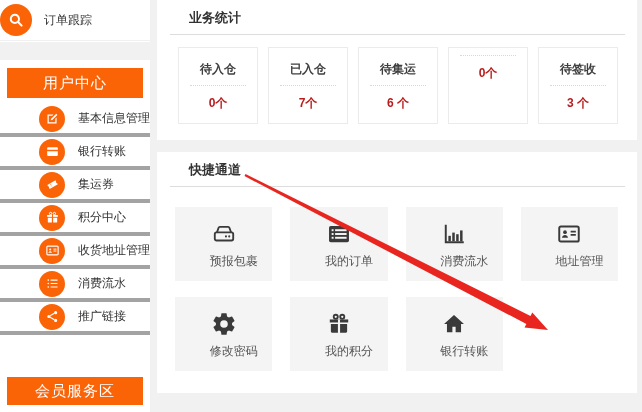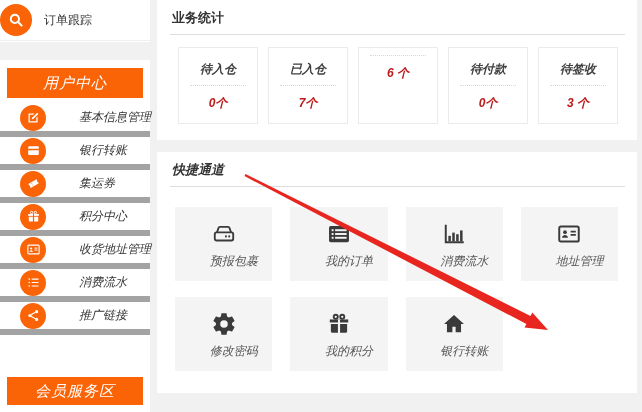--- a/index.html
+++ b/index.html
@@ -17,40 +17,40 @@
   }
   
   .sb-top{position:absolute;left:0;top:0;width:150px;height:42px;background:#fff;}
   .track-item{height:41px;display:flex;align-items:center;
     border-bottom:1px solid #f0f0f0;cursor:pointer;}
   .icon-circle-lg{width:32px;height:32px;min-width:32px;border-radius:50%;
     background:var(--orange);color:#fff;display:flex;align-items:center;justify-content:center;}
   .icon-circle-lg svg{width:18px;height:18px;}
   .track-label{margin-left:12px;font-size:12px;color:#333;}
 
-  .sb-main{position:absolute;left:0;top:60px;width:150px;height:352px;background:#fff;font-style:italic;}
+  .sb-main{position:absolute;left:0;top:60px;width:150px;height:352px;background:#fff;}
   .user-btn{width:136px;height:30px;margin:8px auto 6px;background:var(--orange);
     color:#fff;font-size:15px;text-align:center;line-height:30px;cursor:pointer;letter-spacing:1px;}
-  .menu-item{height:33px;display:flex;align-items:center;padding-left:20px;
-    border-bottom:6px solid #a3a3a3;cursor:pointer;gap:20px;}
+  .menu-item{height:33px;display:flex;align-items:center;padding-left:39px;
+    border-bottom:4px solid #a3a3a3;cursor:pointer;}
   .icon-circle-sm{width:26px;height:26px;min-width:26px;border-radius:50%;
     background:var(--orange);color:#fff;display:flex;align-items:center;justify-content:center;}
   .icon-circle-sm svg{width:15px;height:15px;}
   .menu-label{margin-left:13px;font-size:12px;color:#333;white-space:nowrap;}
   .member-bar{width:136px;height:28px;margin:42px auto 0;background:var(--orange);
     color:#fff;font-size:15px;text-align:center;line-height:27px;cursor:pointer;letter-spacing:1px;}
 
   
   .panel{position:absolute;background:#fff;}
   .panel-stats{left:157px;top:0;width:480px;height:140px;}
-  .panel-quick{left:157px;top:152px;width:480px;height:241px;font-style:italic;}
-  .panel-title{padding:9px 0 0 15px;font-size:13px;font-weight:bold;color:#333;}
+  .panel-quick{left:157px;top:152px;width:480px;height:241px;}
+  .panel-title{padding:9px 0 0 15px;font-size:13px;font-weight:bold;color:#333;margin-left:17px;}
   .panel-divider{height:1px;background:#ddd;margin:7px 12px 0 13px;}
 
-  .stats-row{position:absolute;left:21px;top:47px;right:19px;display:flex;gap:10px;font-style:italic;}
+  .stats-row{position:absolute;left:21px;top:47px;right:19px;display:flex;gap:10px;}
   .stat-box{flex:1;height:77px;border:1px solid #ebebeb;background:#fff;text-align:center;}
   .stat-label{margin-top:13px;font-size:12px;font-weight:bold;color:#404040;}
   .stat-sep{width:72%;margin:7px auto 0;border-top:1px dotted #d8d8d8;height:0;}
   .stat-value{margin-top:9px;font-size:12px;font-weight:bold;color:#b91c1c;}
 
   .quick-grid{position:absolute;left:18px;top:55px;right:19px;display:grid;
     grid-template-columns:repeat(4,1fr);column-gap:18px;row-gap:16px;}
   .quick-box{height:74px;background:#f4f4f4;display:flex;flex-direction:column;
     align-items:center;justify-content:center;cursor:pointer;}
   .quick-icon{height:30px;display:flex;align-items:center;color:var(--icon-dark);}
@@ -164,25 +164,25 @@
       <div class="stat-label">待入仓</div>
       <div class="stat-sep"></div>
       <div class="stat-value">0个</div>
     </div>
     <div class="stat-box">
       <div class="stat-label">已入仓</div>
       <div class="stat-sep"></div>
       <div class="stat-value">7个</div>
     </div>
     <div class="stat-box">
+      <div class="stat-label">待集运</div>
       <div class="stat-sep"></div>
       <div class="stat-value">6 个</div>
     </div>
     <div class="stat-box">
-      <div class="stat-label">待付款</div>
       <div class="stat-sep"></div>
       <div class="stat-value">0个</div>
     </div>
     <div class="stat-box">
       <div class="stat-label">待签收</div>
       <div class="stat-sep"></div>
       <div class="stat-value">3 个</div>
     </div>
   </div>
 </div>

